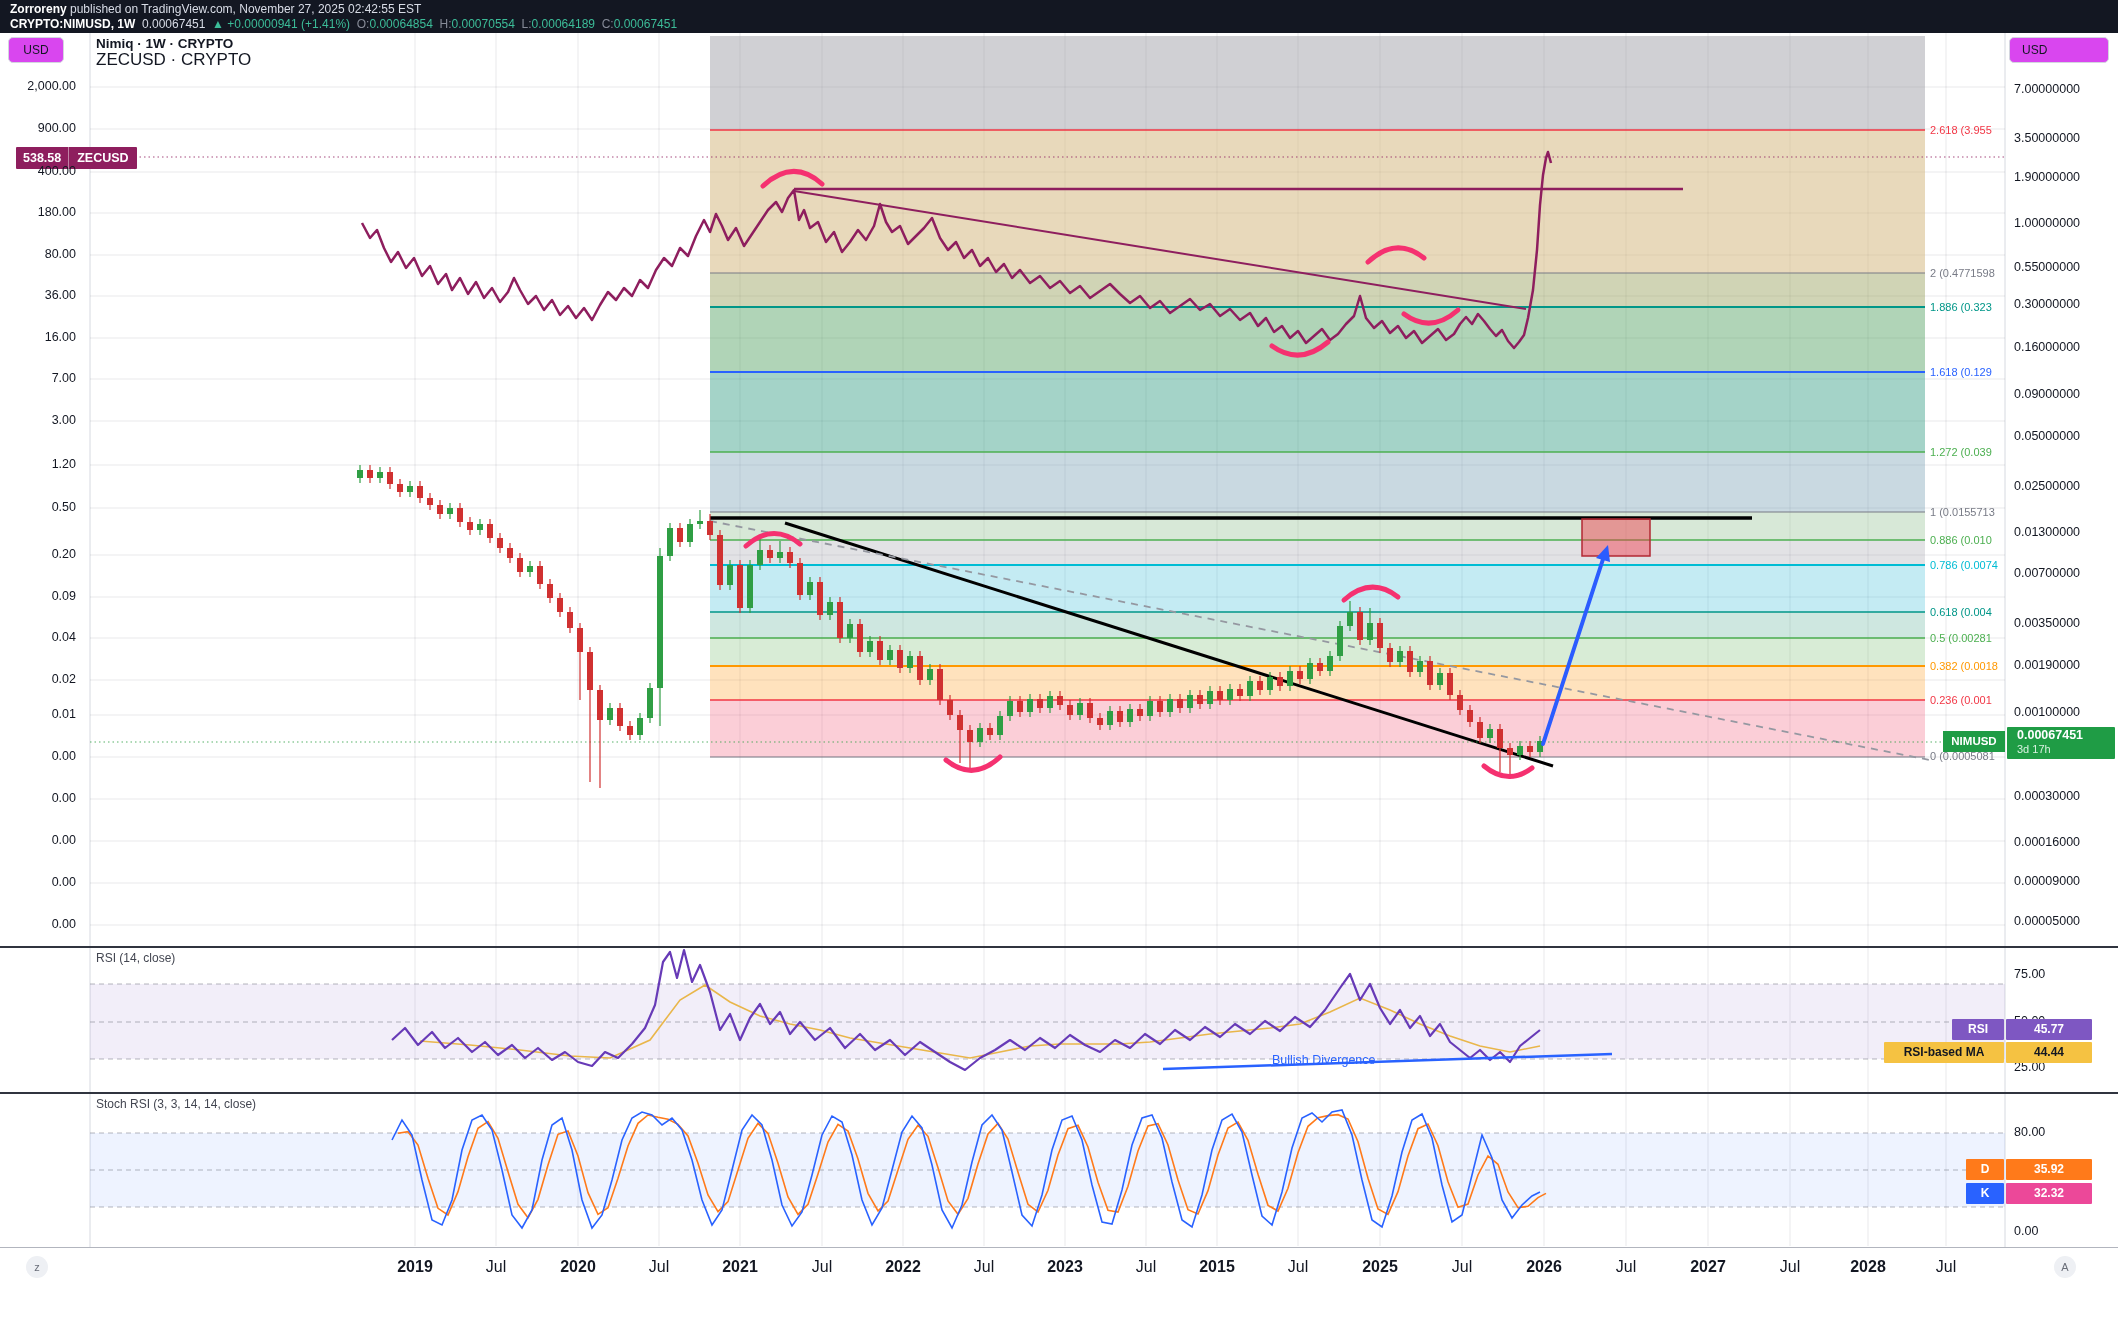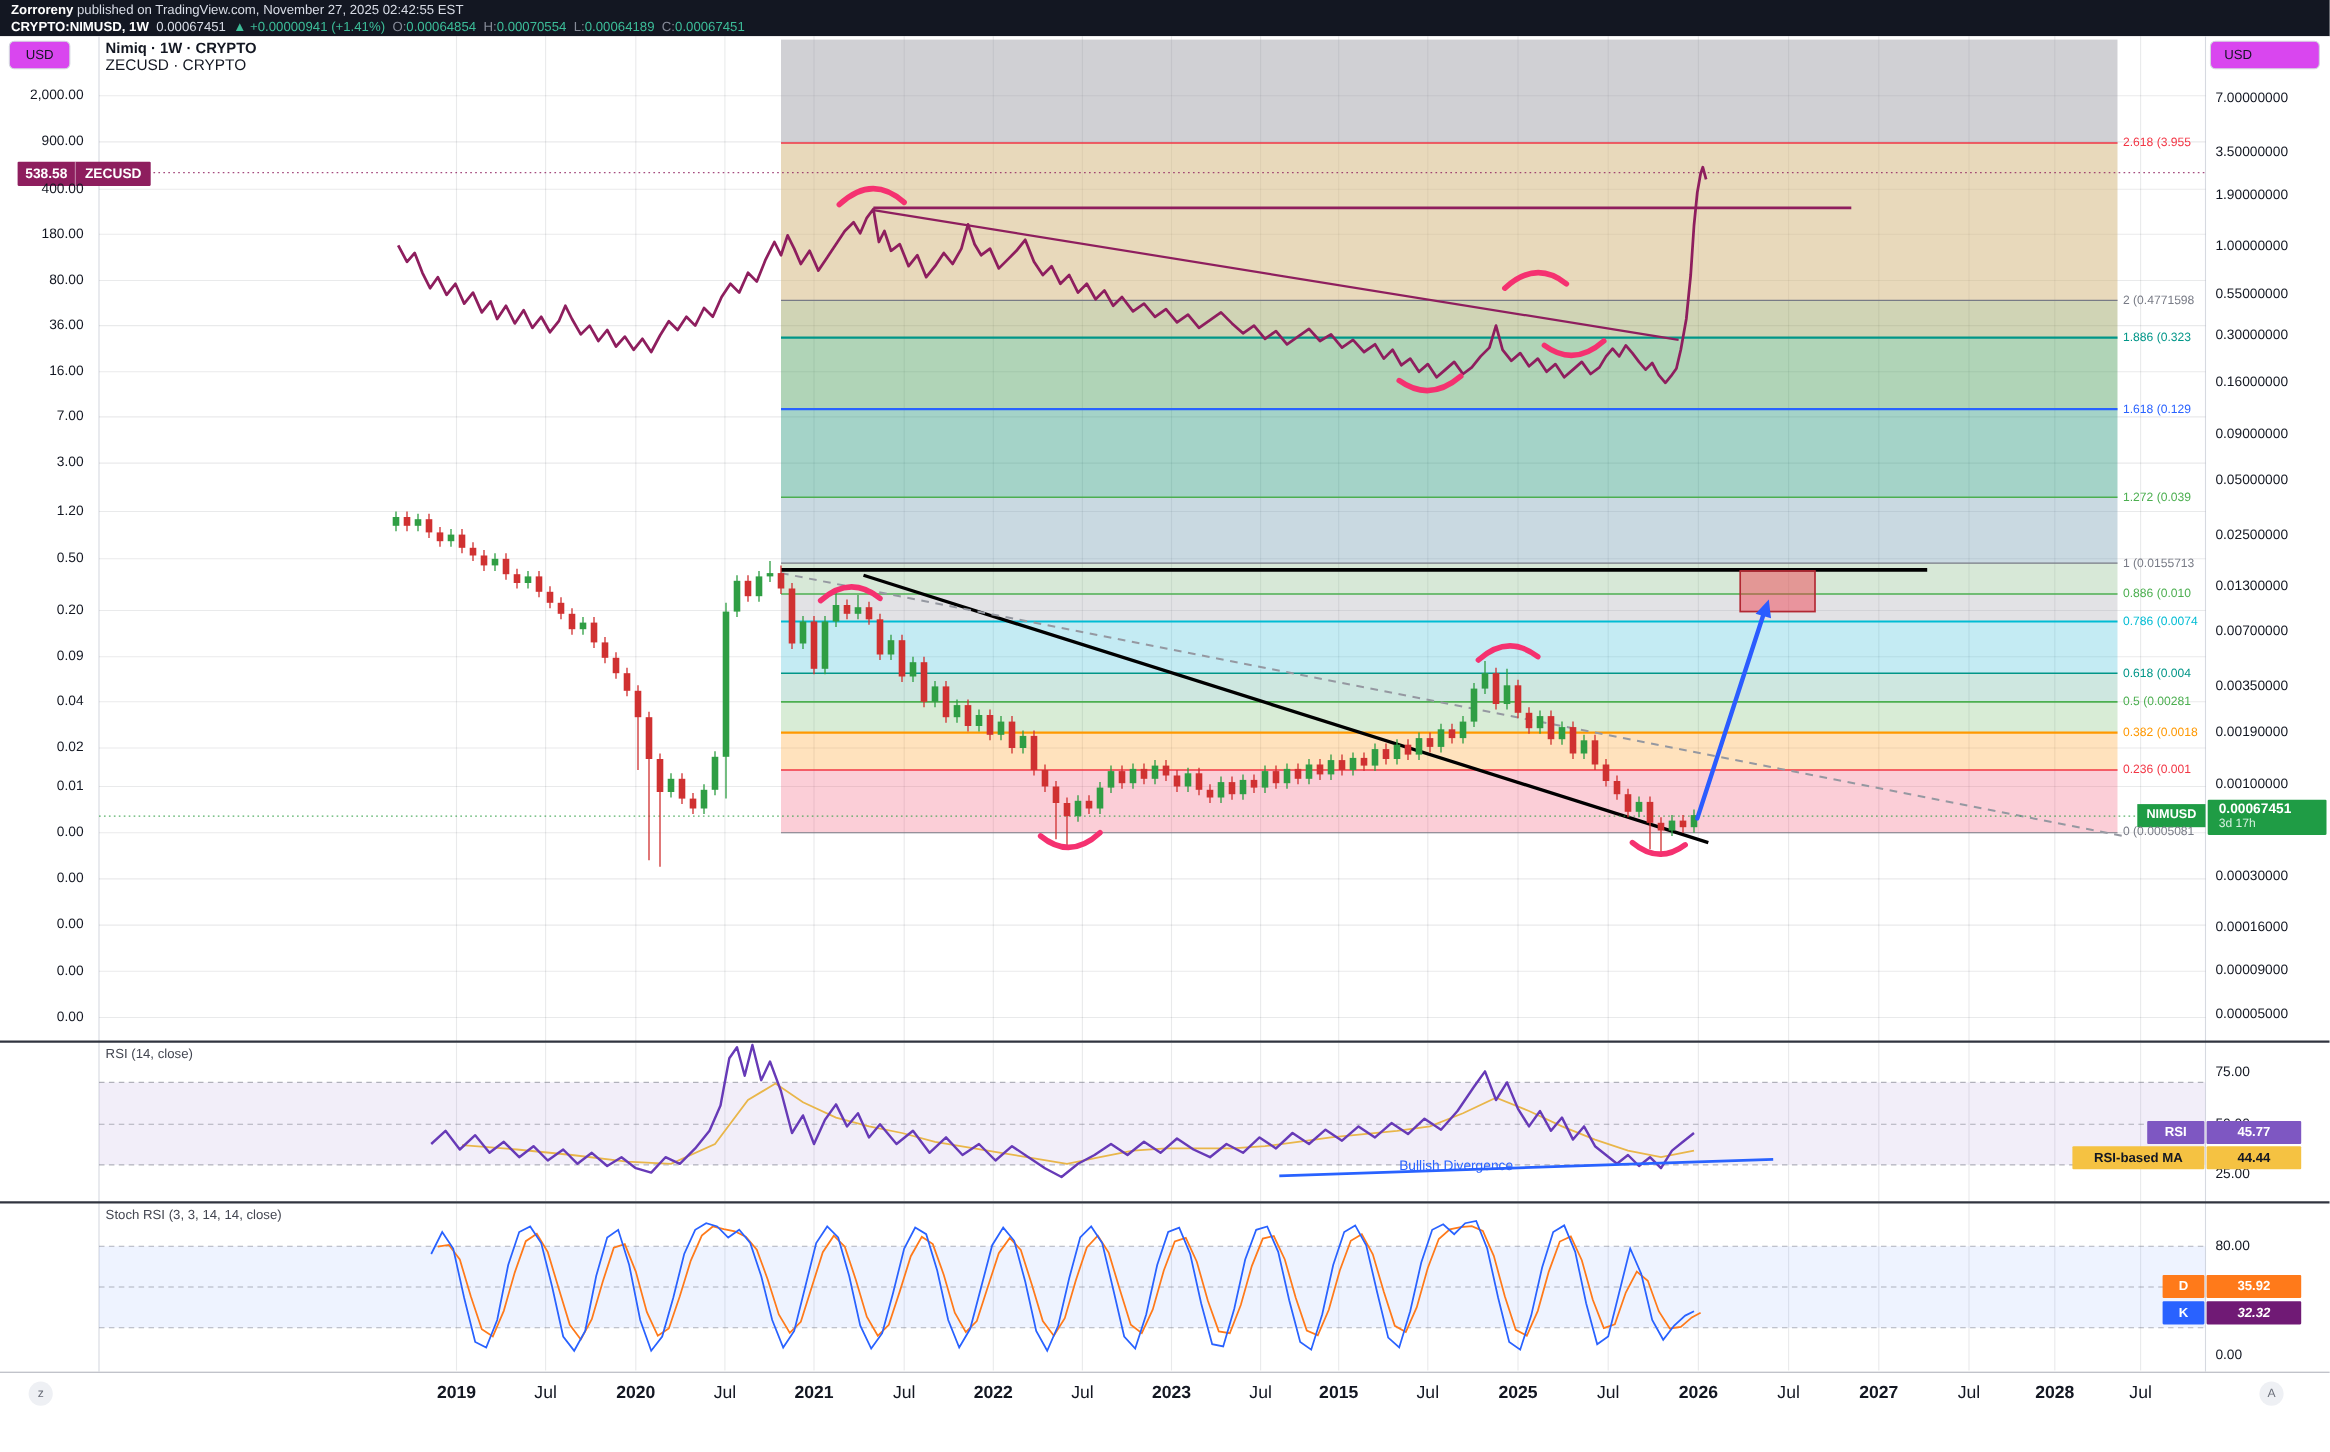--- a/index.html
+++ b/index.html
@@ -25,21 +25,21 @@
   #right-axis { position:absolute; left:2005px; top:0; width:113px; height:1214px; }
   #right-axis .axis-tick { left:9px; text-align:left; white-space:nowrap; }
 
   .usd-btn { position:absolute; border:1px solid #d3d6df; border-radius:5px; background:#d946ef;
     color:#131722; font-size:12px; text-align:center; cursor:pointer; }
   #usd-left { left:8px; top:4px; width:56px; height:26px; line-height:24px; }
   #usd-right { left:4px; top:4px; width:100px; height:26px; line-height:24px; text-align:left; padding-left:12px; }
 
   #legend { position:absolute; left:96px; top:3px; color:#131722; }
   #legend .t1 { font-size:13.5px; font-weight:bold; line-height:16px; }
-  #legend .t2 { font-size:14px; line-height:15px; }
+  #legend .t2 { font-size:17px; line-height:15px; }
 
   .zec-label { position:absolute; left:16px; top:114px; height:22px; background:#8e1e5e; color:#fff;
     display:flex; align-items:center; font-size:12.5px; font-weight:bold; border-radius:1px; }
   .zec-label .v { padding:0 7px; }
   .zec-label .sep { width:1px; height:100%; background:rgba(255,255,255,.45); }
   .zec-label .s { padding:0 8px; }
 
   .nim-tag { position:absolute; left:-62px; top:698px; width:62px; height:21px; background:#1f9c45;
     color:#fff; font-size:11.5px; font-weight:bold; text-align:center; line-height:21px; }
   .nim-price { position:absolute; left:2px; top:694px; width:108px; height:32px; background:#1f9c45;
@@ -602,21 +602,21 @@
     <div id="rsi-title" class="pane-title">RSI (14, close)</div>
     <div id="stoch-title" class="pane-title">Stoch RSI (3, 3, 14, 14, close)</div>
 
     <div id="rsi-badge-tag" class="badge" style="background: rgb(126, 87, 194);">RSI</div>
     <div id="rsi-badge-val" class="badge" style="background: rgb(126, 87, 194);">45.77</div>
     <div id="rsima-badge-tag" class="badge dark" style="background: rgb(245, 194, 66);">RSI-based MA</div>
     <div id="rsima-badge-val" class="badge dark" style="background: rgb(245, 194, 66);">44.44</div>
     <div id="d-badge-tag" class="badge" style="background: rgb(255, 122, 26);">D</div>
     <div id="d-badge-val" class="badge" style="background: rgb(255, 122, 26);">35.92</div>
     <div id="k-badge-tag" class="badge" style="background: rgb(41, 98, 255);">K</div>
-    <div id="k-badge-val" class="badge" style="background: #701a75; font-style: italic;">32.32</div>
+    <div id="k-badge-val" class="badge" style="background: #ec4899;">32.32</div>
 
     <div id="divergence-text">Bullish Divergence</div>
   </div>
 
   <div id="time-axis">
     <div id="tz-left" class="tz-badge">z</div>
     <div id="tz-right" class="tz-badge">A</div>
   <div class="time-lab major" style="left: 415px;">2019</div>
       <div class="time-lab" style="left: 496px;">Jul</div>
       <div class="time-lab major" style="left: 578px;">2020</div>

